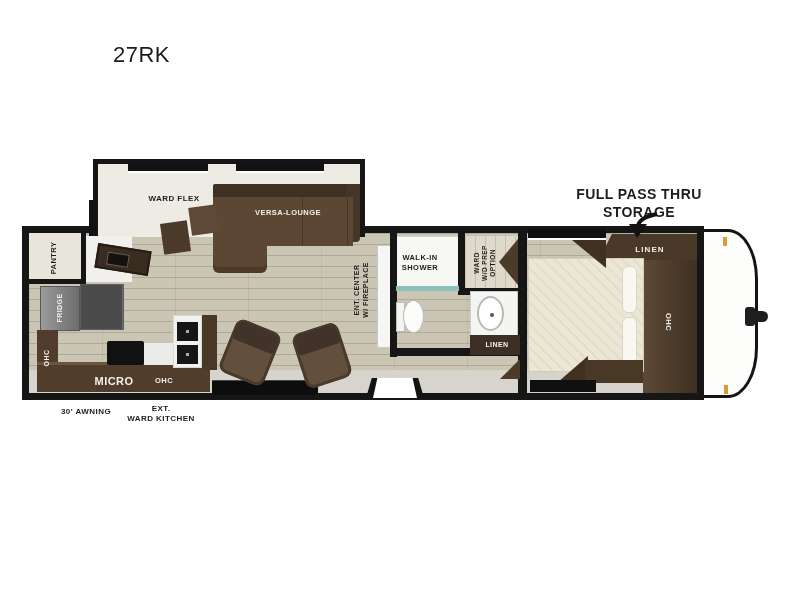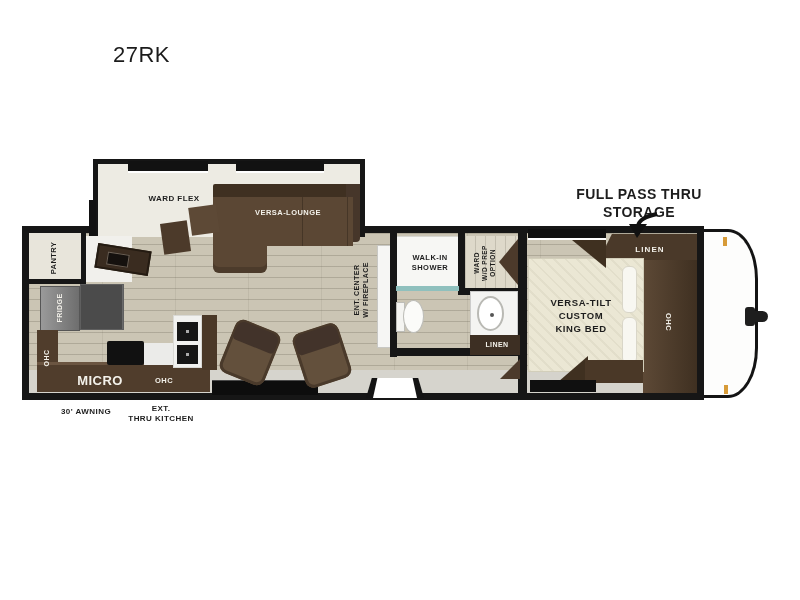--- a/index.html
+++ b/index.html
@@ -71,21 +71,21 @@
   </div>
 
   <div class="abs" style="left:40px;top:286px;width:40px;height:45px;background:linear-gradient(90deg,#9a9a9a,#6e6e6e);border:1px solid #565656;z-index:6;"></div>
   <div class="lbl rn90 w" style="left:60px;top:308px;font-size:7px;">FRIDGE</div>
   <div class="abs" style="left:80px;top:284px;width:44px;height:46px;background:#4b4b4b;border:1px solid #5f5f5f;box-shadow:inset -22px 0 0 -21px #6a6a6a;z-index:6;"></div>
 
   <div class="abs" style="left:37px;top:330px;width:21px;height:60px;background:#503d2c;z-index:6;"></div>
   <div class="lbl rn90 w" style="left:47px;top:358px;font-size:7px;">OHC</div>
 
   <div class="abs" style="left:37px;top:362px;width:173px;height:30px;background:#503d2c;border-top:3px solid #6b5541;z-index:6;"></div>
-  <div class="lbl w" style="left:100px;top:381px;font-size:13px;">MICRO</div>
+  <div class="lbl w" style="left:114px;top:381px;font-size:11px;">MICRO</div>
   <div class="lbl w" style="left:164px;top:381px;font-size:7.5px;">OHC</div>
   <div class="abs" style="left:107px;top:341px;width:37px;height:24px;background:#111111;border-radius:2px;z-index:7;"></div>
   <div class="abs" style="left:144px;top:343px;width:31px;height:22px;background:#ebebe9;z-index:7;"></div>
 
   <div class="abs" style="left:173px;top:315px;width:29px;height:53px;background:#f1f1ef;border:1px solid #d9d9d5;z-index:8;">
     <div class="abs" style="left:3px;top:6px;width:21px;height:19px;background:radial-gradient(circle 2px at 50% 50%, #aaa 0 2px, #161616 2px);"></div>
     <div class="abs" style="left:3px;top:29px;width:21px;height:19px;background:radial-gradient(circle 2px at 50% 50%, #aaa 0 2px, #161616 2px);"></div>
   </div>
   <div class="abs" style="left:202px;top:315px;width:15px;height:55px;background:#4a3827;z-index:8;"></div>
 
@@ -107,21 +107,21 @@
   </div>
 
   <div class="abs wall" style="left:390px;top:233px;width:7px;height:124px;z-index:8;"></div>
   <div class="abs wall" style="left:390px;top:348px;width:136px;height:8px;z-index:8;"></div>
   <div class="abs wall" style="left:518px;top:233px;width:9px;height:160px;z-index:8;"></div>
   <div class="abs wall" style="left:458px;top:233px;width:7px;height:62px;z-index:8;"></div>
   <div class="abs wall" style="left:465px;top:288px;width:55px;height:7px;z-index:8;"></div>
 
   <div class="abs" style="left:396px;top:236px;width:63px;height:52px;background:#f7f7f4;border:1px solid #d8d8d2;z-index:7;"></div>
   <div class="abs" style="left:396px;top:286px;width:63px;height:5px;background:#8fc0bd;z-index:8;"></div>
-  <div class="lbl" style="left:430px;top:263px;font-size:7.5px;">WALK-IN
+  <div class="lbl" style="left:420px;top:263px;font-size:7.5px;">WALK-IN
 SHOWER</div>
 
   <div class="abs" style="left:465px;top:236px;width:53px;height:52px;background:#ded9ca;background-image:repeating-linear-gradient(90deg, rgba(90,85,70,.2) 0 1px, transparent 1px 10px);z-index:7;"></div>
   <div class="abs" style="left:499px;top:239px;width:19px;height:46px;background:#4c3a2b;clip-path:polygon(100% 0,100% 100%,0 50%);z-index:8;"></div>
   <div class="lbl rn90" style="left:485px;top:263px;width:60px;font-size:6.5px;line-height:1.25;">WARD
 W/D PREP
 OPTION</div>
 
   <div class="abs" style="left:396px;top:302px;width:9px;height:30px;background:#f4f4f1;border:1px solid #bdbdb8;z-index:8;"></div>
   <div class="abs" style="left:403px;top:300px;width:21px;height:33px;background:#fbfbf9;border:1px solid #bdbdb8;border-radius:50%;z-index:8;"></div>
@@ -139,32 +139,29 @@
   <div class="lbl w" style="left:650px;top:250px;letter-spacing:1.1px;">LINEN</div>
 
   <div class="abs" style="left:643px;top:260px;width:54px;height:133px;background:linear-gradient(90deg,#5d4936,#3f3021);z-index:7;"></div>
   <div class="lbl r90 w" style="left:668px;top:322px;font-size:7.5px;">OHC</div>
 
   <div class="abs" style="left:527px;top:370px;width:116px;height:23px;background:#d5d3cc;z-index:6;"></div>
 
   <div class="abs" style="left:528px;top:258px;width:116px;height:114px;background:#ebe7d4;border:1px solid #d2ceba;background-image:repeating-linear-gradient(45deg, rgba(160,155,130,.12) 0 2px, transparent 2px 8px);z-index:8;"></div>
   <div class="abs" style="left:622px;top:266px;width:15px;height:47px;background:#f8f7f1;border:1px solid #d9d6c8;border-radius:6px;z-index:9;"></div>
   <div class="abs" style="left:622px;top:317px;width:15px;height:47px;background:#f8f7f1;border:1px solid #d9d6c8;border-radius:6px;z-index:9;"></div>
-  <div class="lbl" style="left:581px;top:316px;font-size:9.5px;line-height:1.35;letter-spacing:.6px;z-index:10;">VERSA-TILT
-CUSTOM
-KING BED</div>
   <div class="abs" style="left:572px;top:240px;width:34px;height:28px;background:#3f3020;clip-path:polygon(0 0,100% 0,100% 100%);z-index:9;"></div>
   <div class="abs" style="left:558px;top:356px;width:30px;height:26px;background:#3f3020;clip-path:polygon(100% 0,100% 100%,0 100%);z-index:9;"></div>
   <div class="abs" style="left:585px;top:360px;width:58px;height:23px;background:#4a3827;z-index:9;"></div>
   <div class="abs" style="left:530px;top:380px;width:66px;height:12px;background:#101010;z-index:10;"></div>
 
   <div class="lbl" style="left:639px;top:203px;font-size:14px;">FULL PASS THRU
 STORAGE</div>
   <svg class="abs" style="left:627px;top:211px;z-index:60;" width="34" height="28" viewBox="0 0 34 28">
     <path d="M30 3 C20 5 12 8 11 15" stroke="#111" stroke-width="4" fill="none"></path>
     <polygon points="2,13 20,13 10,27" fill="#111"></polygon>
   </svg>
 
   <div class="lbl" style="left:86px;top:412px;">30' AWNING</div>
   <div class="lbl" style="left:161px;top:414px;">EXT.
-THRU KITCHEN</div>
+WARD KITCHEN</div>
 
 </div>
 
 </body></html>

